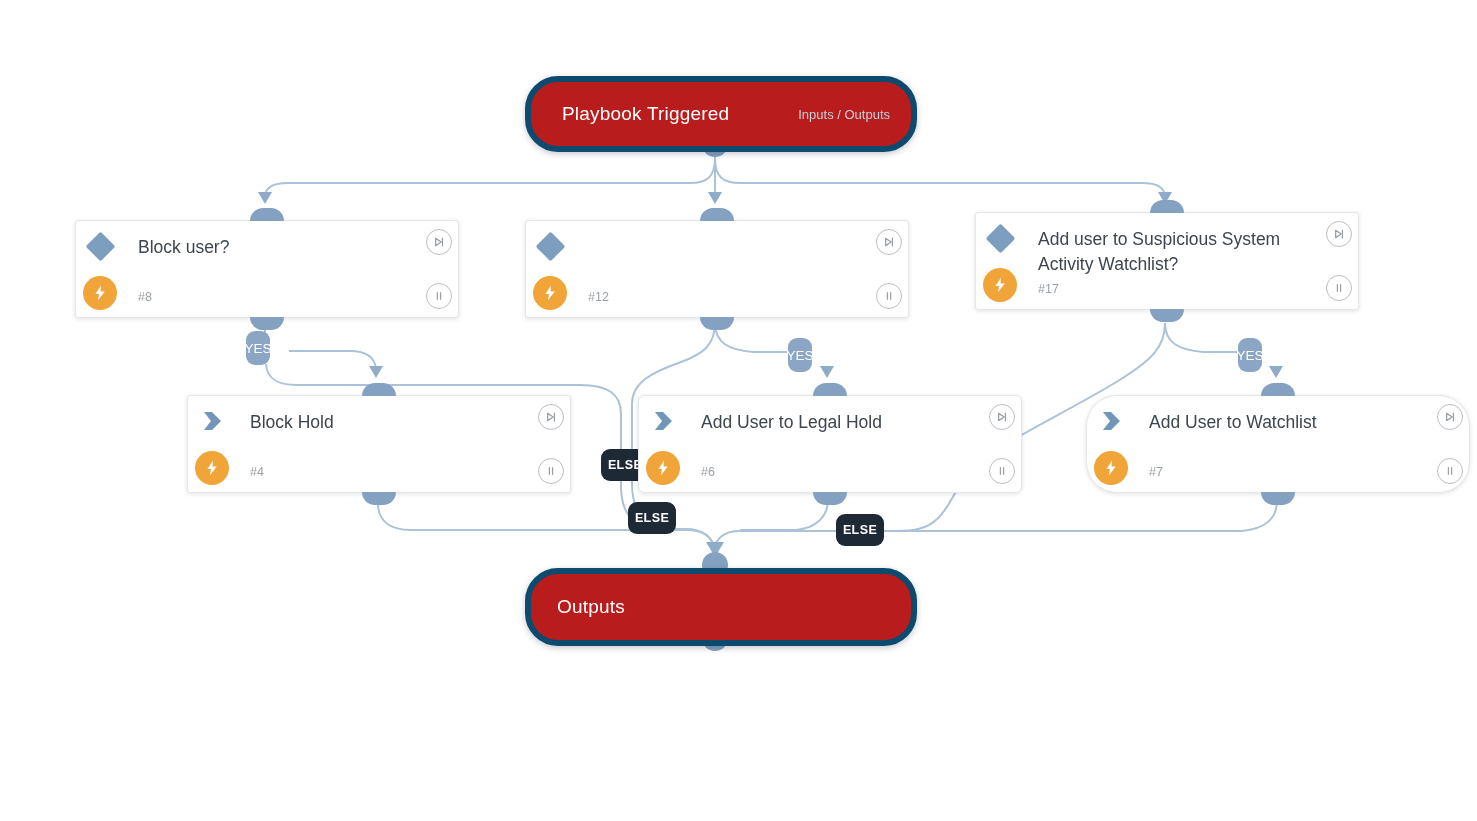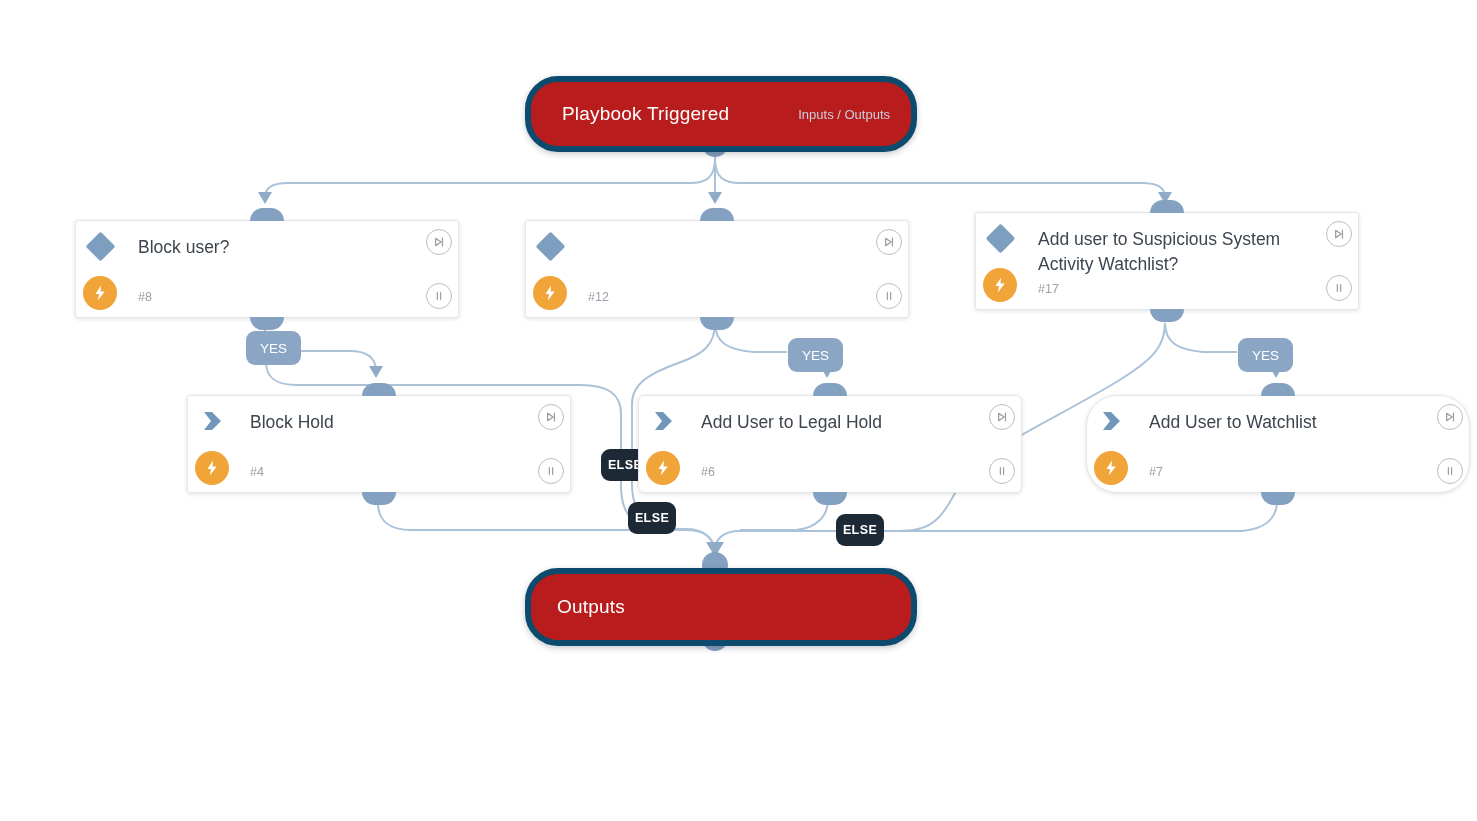--- a/index.html
+++ b/index.html
@@ -46,21 +46,21 @@
     border:1.4px solid #b9bec3;background:#fff;padding:0;cursor:pointer;
     display:flex;align-items:center;justify-content:center;
   }
   .circle-btn.b-top{top:8px;}
   .circle-btn.b-bot{top:62px;}
   
   .lbl{
     position:absolute;display:flex;align-items:center;justify-content:center;
     color:#fff;border-radius:9px;
   }
-  .lbl.yes{width:55px;height:34px;background:#8aa6c4;font-size:13.5px;z-index:4;}
+  .lbl.yes{width:24px;height:34px;background:#8aa6c4;font-size:13.5px;z-index:4;}
   .lbl.else{width:48px;height:32px;background:#1e2936;font-size:12.5px;font-weight:bold;letter-spacing:.4px;z-index:2;}
 </style>
 </head>
 <body>
 
 <div class="canvas">
 
   <svg class="edges" width="1477" height="821">
     <g fill="none" stroke="#abc2d8" stroke-width="2">
 

